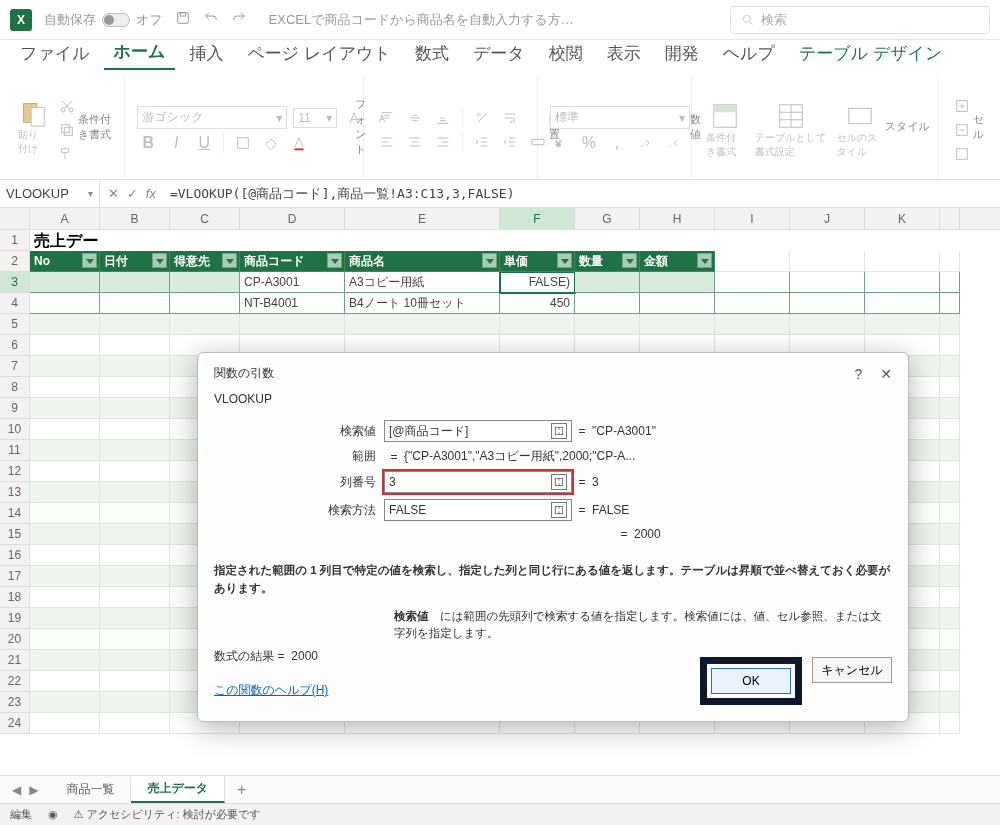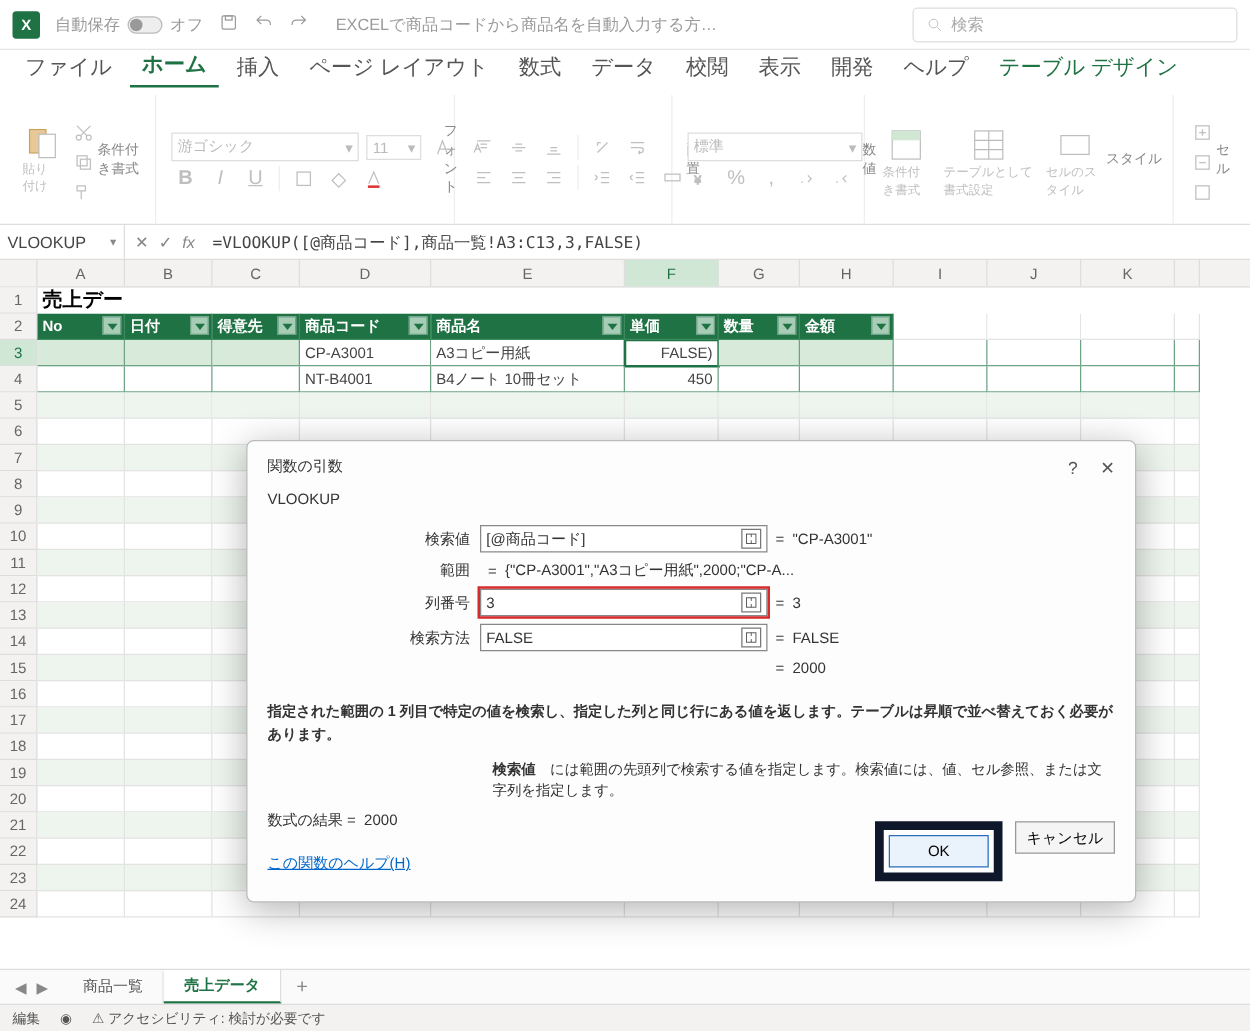--- a/index.html
+++ b/index.html
@@ -66,21 +66,21 @@
 .ch.sel{background:#d0e7d6;color:#1f7244;}
 .band .cell.plain{background:#eef5ee;}
 
 
 .dialog{position:absolute;left:197px;top:352px;width:712px;height:370px;background:#fdfdfd;border:1px solid #bbb;border-radius:6px;box-shadow:0 6px 30px rgba(0,0,0,.3);padding:12px 16px;font-size:12px;color:#333;}
 .dlg-title{display:flex;justify-content:space-between;align-items:center;font-size:12px;margin-bottom:10px;}
 .dlg-title .ctl{display:flex;gap:18px;font-size:14px;color:#555;}
 .dlg-sub{font-size:12px;margin-bottom:14px;}
 .frow{display:flex;align-items:center;margin-bottom:6px;}
 .flabel{width:170px;text-align:right;padding-right:8px;}
-.finput{width:230px;height:22px;border:1px solid #888;display:flex;align-items:center;padding:0 4px;font-size:12px;background:#fff;position:relative;}
+.finput{width:188px;height:22px;border:1px solid #888;display:flex;align-items:center;padding:0 4px;font-size:12px;background:#fff;position:relative;}
 .finput.hl{outline:2px solid #d92b2b;outline-offset:0;}
 .finput .ref{margin-left:auto;width:16px;height:16px;border:1px solid #777;display:flex;align-items:center;justify-content:center;}
 .finput .ref svg{width:10px;height:10px;stroke:#333;fill:none;}
 .feq{width:20px;text-align:center;}
 .fval{flex:1;font-size:12px;color:#333;overflow:hidden;white-space:nowrap;}
 .dlg-desc{margin-top:20px;line-height:1.6;font-size:11.5px;font-weight:bold;}
 .dlg-desc2{margin-top:10px;padding-left:180px;font-size:11.5px;line-height:1.5;}
 .dlg-result{position:absolute;left:16px;bottom:56px;font-size:12px;}
 .dlg-help{position:absolute;left:16px;bottom:22px;color:#0066cc;text-decoration:underline;font-size:12px;cursor:pointer;}
 .dlg-btns{position:absolute;right:16px;bottom:16px;display:flex;gap:10px;}

